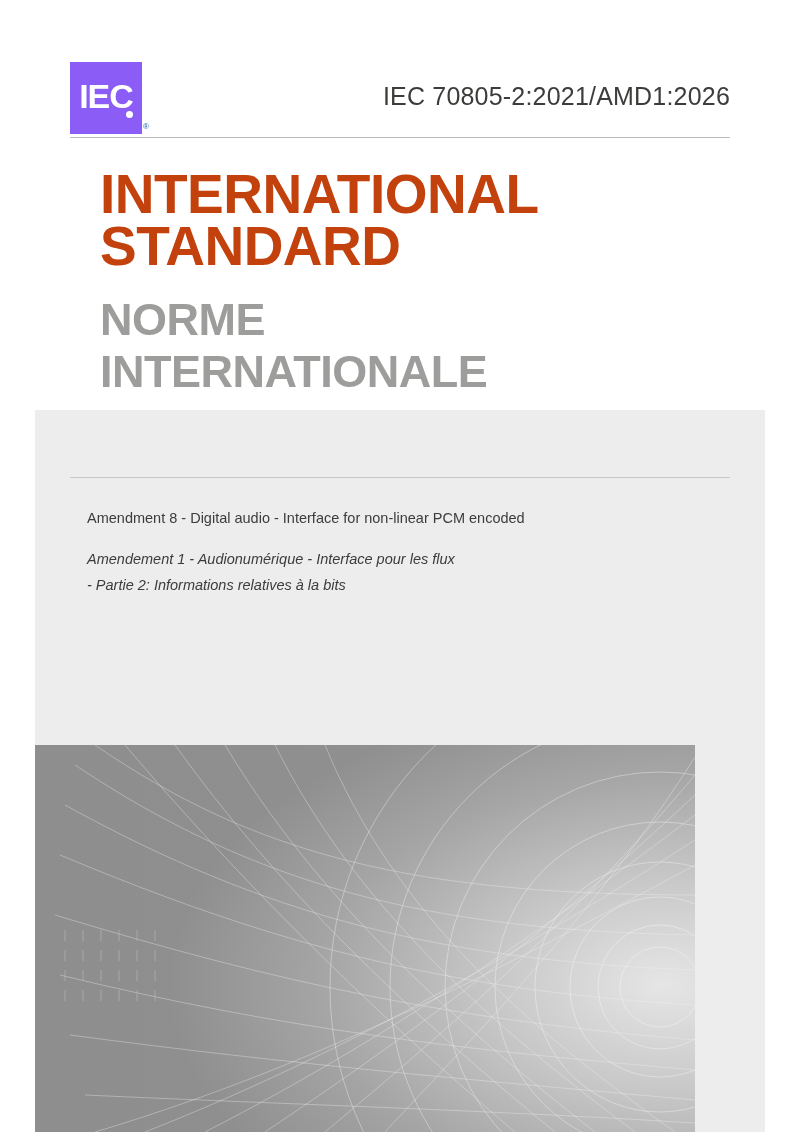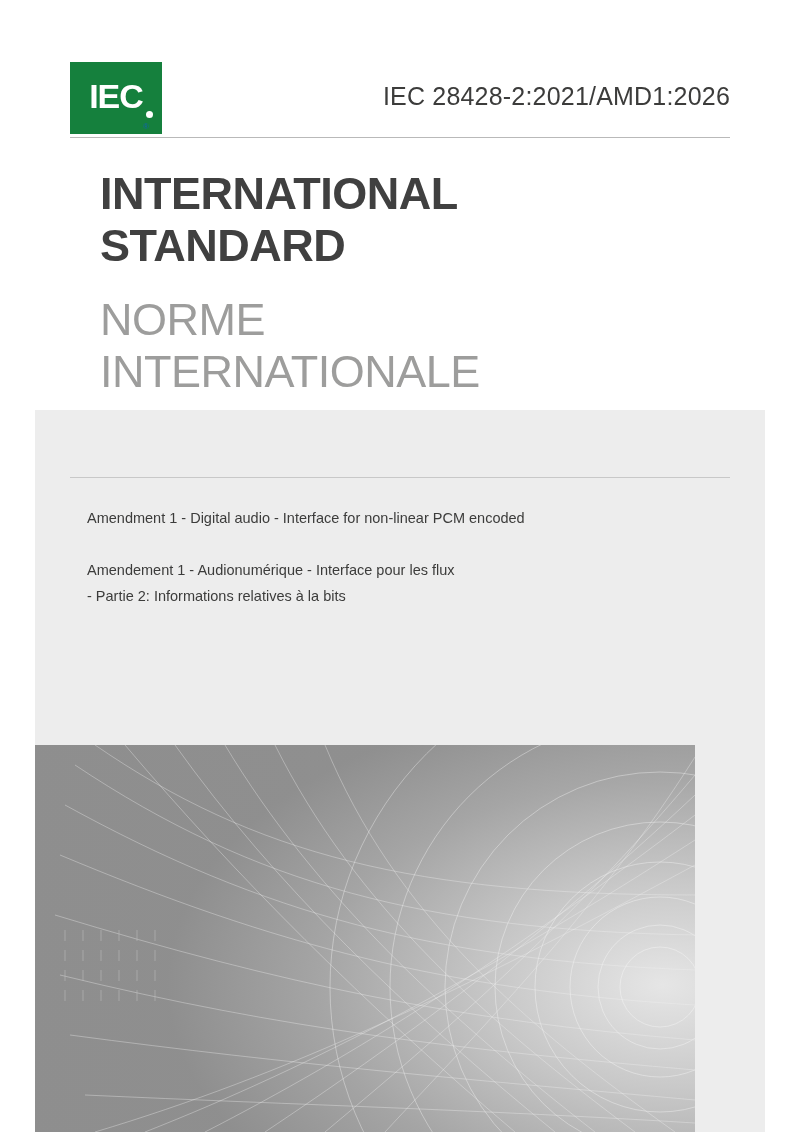--- a/index.html
+++ b/index.html
@@ -24,23 +24,23 @@
     position: absolute;
     left: 0;
     top: 60px;
     width: 800px;
     height: 80px;
   }
   .logo {
     position: absolute;
     left: 70px;
     top: 2px;
-    width: 92px;
+    width: 72px;
     height: 72px;
-    background: #15803d;
+    background: #8b5cf6;
     display: flex;
     align-items: center;
     justify-content: center;
   }
   .logo-text {
     color: #ffffff;
     font-family: "Liberation Sans", sans-serif;
     font-weight: bold;
     font-size: 34px;
     letter-spacing: -1px;
@@ -83,30 +83,30 @@
   }
 
   
   .titles {
     position: absolute;
     left: 100px;
     top: 168px;
     width: 620px;
   }
   .title-en {
-    color: #404040;
+    color: #c2410c;
     font-weight: bold;
-    font-size: 45px;
+    font-size: 55px;
     line-height: 52px;
     letter-spacing: -0.5px;
   }
   .title-fr {
     margin-top: 22px;
     color: #9d9d9c;
-    font-weight: normal;
+    font-weight: bold;
     font-size: 45px;
     line-height: 52px;
     letter-spacing: -0.5px;
   }
 
   
   .panel {
     position: absolute;
     left: 35px;
     top: 410px;
@@ -125,21 +125,22 @@
   .panel-text {
     position: absolute;
     left: 52px;
     top: 95px;
     width: 620px;
     color: #3c3c3b;
     font-size: 14.5px;
     line-height: 26px;
   }
   .panel-text .block + .block {
-    margin-top: 26px;
+    margin-top: 15px;
+    font-style: italic;
   }
 
   
   .art {
     position: absolute;
     left: 35px;
     top: 745px;
     width: 660px;
     height: 387px;
     background: #9a9a9a;
@@ -151,40 +152,40 @@
 <body>
 
 <div class="page">
 
   <div class="header">
     <div class="logo">
       <span class="logo-text">IEC</span>
       <span class="logo-dot"></span>
     </div>
     <span class="logo-reg" style="left:143px; top:62px; right:auto; bottom:auto; position:absolute;">®</span>
-    <div class="doc-ref">IEC 28428-2:2021/AMD1:2026</div>
+    <div class="doc-ref">IEC 70805-2:2021/AMD1:2026</div>
     <div class="header-rule"></div>
   </div>
 
   <div class="titles">
     <div class="title-en">
       <div>INTERNATIONAL</div>
       <div>STANDARD</div>
     </div>
     <div class="title-fr">
       <div>NORME</div>
       <div>INTERNATIONALE</div>
     </div>
   </div>
 
   <div class="panel">
     <div class="panel-rule"></div>
     <div class="panel-text">
       <div class="block">
-        <div>Amendment 1 - Digital audio - Interface for non-linear PCM encoded</div>
+        <div>Amendment 8 - Digital audio - Interface for non-linear PCM encoded</div>
       </div>
       <div class="block">
         <div>Amendement 1 - Audionumérique - Interface pour les flux</div>
         <div>- Partie 2: Informations relatives à la bits</div>
       </div>
     </div>
   </div>
 
   <div class="art">
     <svg width="660" height="387" viewBox="0 0 660 387">

